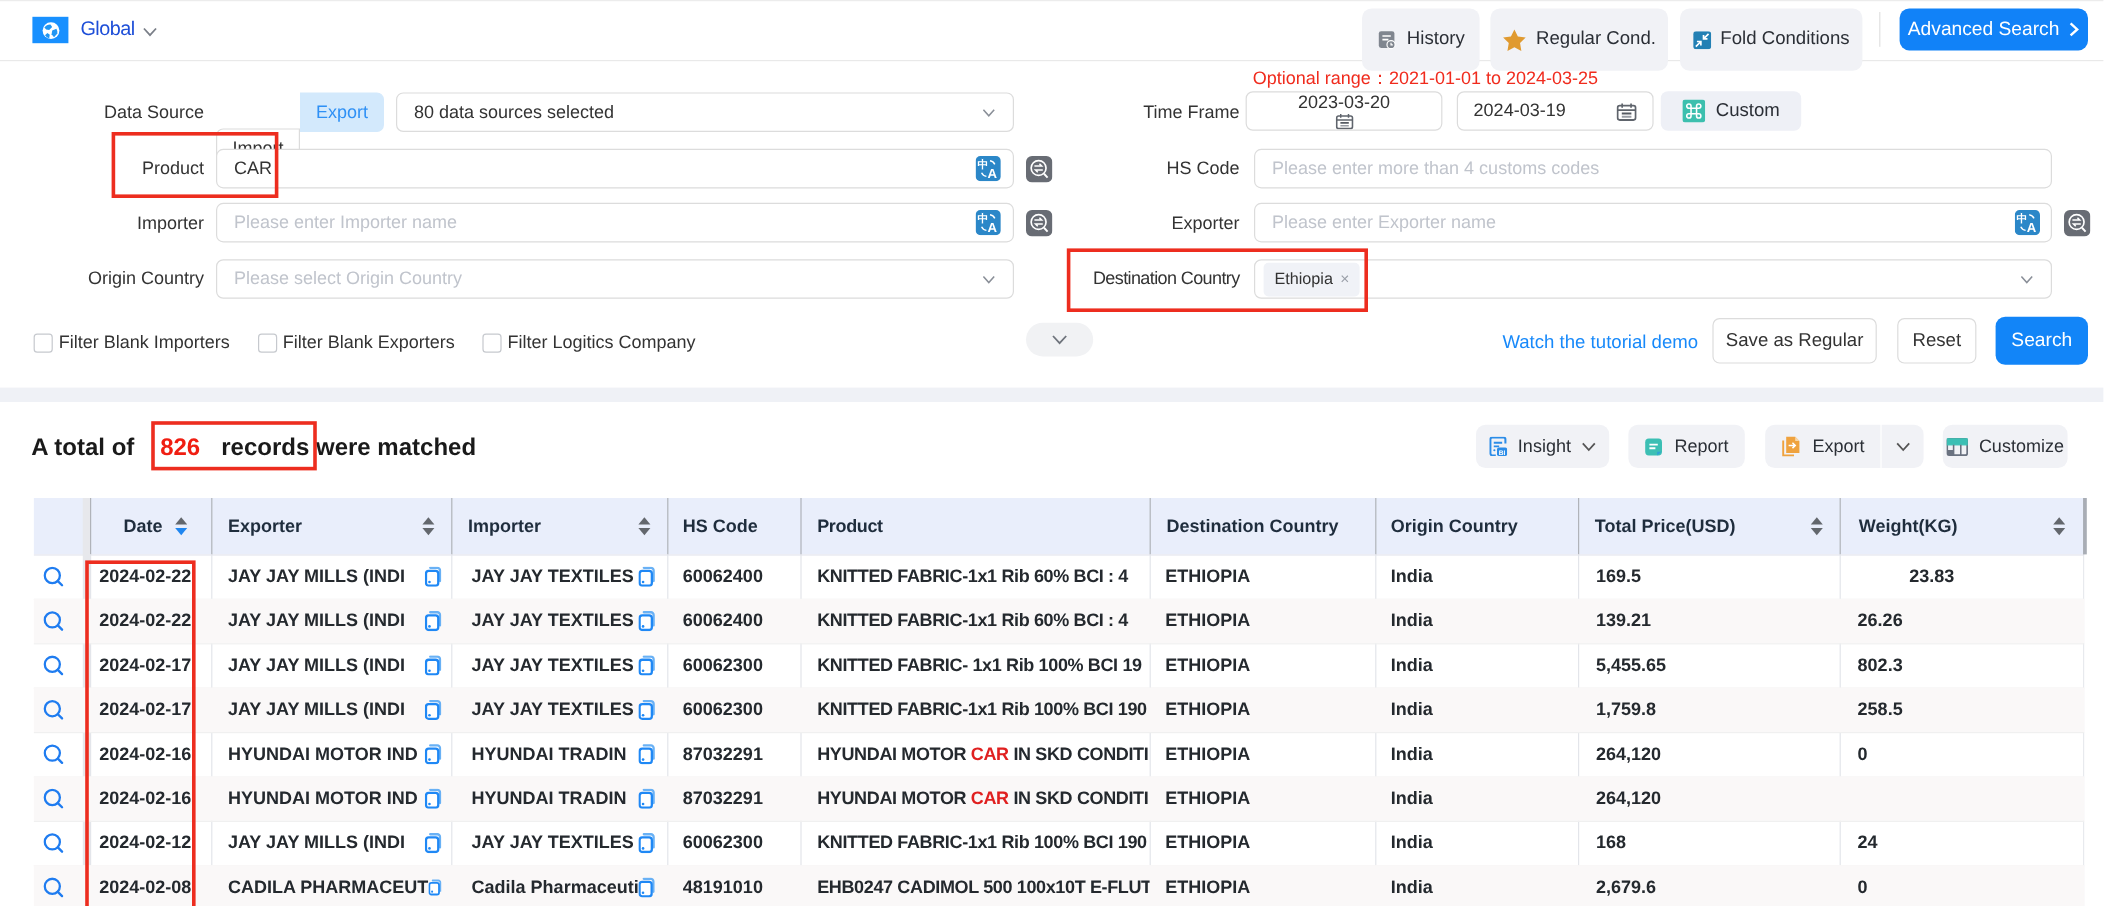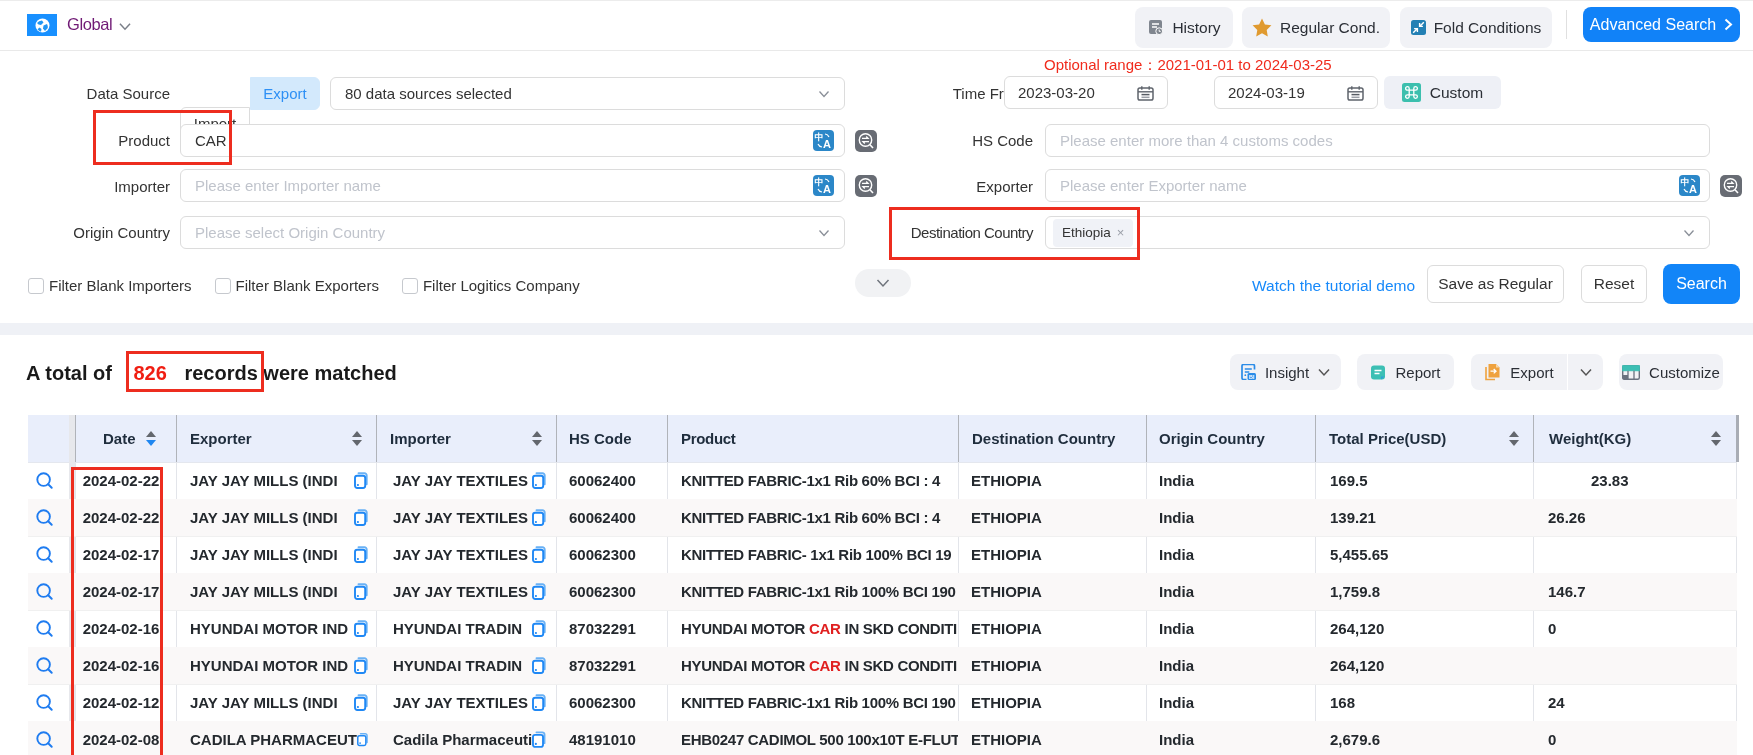--- a/index.html
+++ b/index.html
@@ -6,22 +6,22 @@
 html,body { width:1753px; height:755px; overflow:hidden; background:#fff;
   font-family:"Liberation Sans", sans-serif; }
 .abs { position:absolute; }
 #page { position:relative; width:1753px; height:755px; }
 
 
 #nav { position:absolute; left:0; top:0; width:1753px; height:51px; background:#fff;
   border-bottom:1px solid #e9e9e9; }
 #logo { position:absolute; left:27px; top:14px; width:30px; height:22px; background:#1890ff;
   display:flex; align-items:center; justify-content:center; }
-#globaltxt { position:absolute; left:67px; top:15px; font-size:16.5px; letter-spacing:-0.4px; color:#701a75; }
-.navbtn { position:absolute; top:7px; height:41px; background:#f1f2f6; border-radius:8px;
+#globaltxt { position:absolute; left:67px; top:15px; font-size:16.5px; letter-spacing:-0.4px; color:#1d4ed8; }
+.navbtn { position:absolute; top:7px; height:52px; background:#f1f2f6; border-radius:8px;
   display:flex; align-items:center; justify-content:center; font-size:15.5px; color:#2b2f36; gap:8px; }
 #advbtn { position:absolute; top:7px; left:1583px; width:157px; height:35px; background:#1182f8;
   border-radius:8px; color:#fff; font-size:16px; display:flex; align-items:center; justify-content:center; gap:8px; }
 #navdiv { position:absolute; left:1566px; top:10px; width:1px; height:29px; background:#e0e0e0; }
 
 
 .flabel { position:absolute; font-size:15px; color:#333; text-align:right; }
 .finput { position:absolute; height:33px; border:1px solid #dcdcdc; border-radius:6px; background:#fff;
   font-size:15px; color:#333; display:flex; align-items:center; }
 .ph { color:#c0c4cc; }
@@ -122,21 +122,21 @@
       <span class="ph">Please enter Importer name</span>
     </div>
 
   <div class="flabel" style="left:860px;top:85px;width:173px;">Time Frame</div>
   <div class="flabel" style="left:860px;top:132px;width:173px;">HS Code</div>
   <div class="flabel" style="left:860px;top:178px;width:173px;">Exporter</div>
   <div class="flabel" style="left:860px;top:224px;width:173px;letter-spacing:-0.5px;">Destination Country</div>
 
   <div class="abs" style="left:1044px;top:56px;font-size:15px;color:#f02b1d;">Optional range：2021-01-01 to 2024-03-25</div>
 
-  <div class="finput" style="left:1004px;top:76px;width:164px;padding:0 13px;justify-content:space-between;">
+  <div class="finput" style="left:1038px;top:76px;width:164px;padding:0 13px;justify-content:flex-end;flex-direction:column;">
     <span>2023-03-20</span>
     <svg width="17" height="16" viewBox="0 0 17 16">
         <rect x="1" y="3" width="15" height="12" rx="1.8" fill="none" stroke="#5f646c" stroke-width="1.5"></rect>
         <path d="M1 6.8 h15" stroke="#5f646c" stroke-width="1.4"></path>
         <path d="M4.8 4.8 v-3.6 M12.2 4.8 v-3.6" stroke="#5f646c" stroke-width="1.4"></path>
         <path d="M4.5 9.6 h8" stroke="#565b63" stroke-width="1.5"></path>
         <path d="M4.5 12.3 h8" stroke="#9a9ea6" stroke-width="1.5"></path>
       </svg>
   </div>
   <div class="finput" style="left:1214px;top:76px;width:164px;padding:0 13px;justify-content:space-between;">
@@ -416,20 +416,21 @@
             <path d="M4.5 1.2 h6 a2.2 2.2 0 0 1 2.2 2.2 v8.8" fill="none" stroke="#69b1f5" stroke-width="1.9" stroke-linecap="round"></path>
             <rect x="1" y="3.8" width="10.2" height="12.2" rx="2.2" fill="#fff" stroke="#1f88f5" stroke-width="1.9"></rect>
             <circle cx="3.9" cy="13" r="1.1" fill="#1f88f5"></circle>
           </svg>
         </div>
   <div class="cell" style="left:528px;width:111px;padding:0 13px;">60062300</div>
   <div class="cell" style="left:639px;width:291px;padding:0 4px 0 14px;letter-spacing:-0.3px;">KNITTED FABRIC- 1x1 Rib 100% BCI 19</div>
   <div class="cell" style="left:930px;width:188px;padding:0 13px;">ETHIOPIA</div>
   <div class="cell" style="left:1118px;width:169px;padding:0 13px;">India</div>
   <div class="cell" style="left:1287px;width:218px;padding:0 15px;">5,455.65</div>
+  <div class="cell" style="left:1505px;width:204px;padding:0 15px;">802.3</div>
 </div>
 <div class="rowline" style="top:158px;"></div>
 <div class="row alt" style="top:158px;">
   <div class="cell" style="left:0px;width:41px;justify-content:center;padding-right:8px;">
           <svg width="18" height="18" viewBox="0 0 18 18">
             <circle cx="7.6" cy="7.6" r="6.3" fill="none" stroke="#1f7cf0" stroke-width="1.9"></circle>
             <path d="M12.2 12.2 L15.7 15.7" stroke="#1f7cf0" stroke-width="2" stroke-linecap="round"></path>
           </svg>
         </div>
   <div class="cell" style="left:47px;width:101px;justify-content:center;padding-right:9px;">2024-02-17</div>
@@ -447,21 +448,21 @@
             <path d="M4.5 1.2 h6 a2.2 2.2 0 0 1 2.2 2.2 v8.8" fill="none" stroke="#69b1f5" stroke-width="1.9" stroke-linecap="round"></path>
             <rect x="1" y="3.8" width="10.2" height="12.2" rx="2.2" fill="#fff" stroke="#1f88f5" stroke-width="1.9"></rect>
             <circle cx="3.9" cy="13" r="1.1" fill="#1f88f5"></circle>
           </svg>
         </div>
   <div class="cell" style="left:528px;width:111px;padding:0 13px;">60062300</div>
   <div class="cell" style="left:639px;width:291px;padding:0 4px 0 14px;letter-spacing:-0.3px;">KNITTED FABRIC-1x1 Rib 100% BCI 190</div>
   <div class="cell" style="left:930px;width:188px;padding:0 13px;">ETHIOPIA</div>
   <div class="cell" style="left:1118px;width:169px;padding:0 13px;">India</div>
   <div class="cell" style="left:1287px;width:218px;padding:0 15px;">1,759.8</div>
-  <div class="cell" style="left:1505px;width:204px;padding:0 15px;">146.7</div>
+  <div class="cell" style="left:1505px;width:204px;padding:0 15px;">258.5</div>
 </div>
 <div class="rowline" style="top:195px;"></div>
 <div class="row" style="top:195px;">
   <div class="cell" style="left:0px;width:41px;justify-content:center;padding-right:8px;">
           <svg width="18" height="18" viewBox="0 0 18 18">
             <circle cx="7.6" cy="7.6" r="6.3" fill="none" stroke="#1f7cf0" stroke-width="1.9"></circle>
             <path d="M12.2 12.2 L15.7 15.7" stroke="#1f7cf0" stroke-width="2" stroke-linecap="round"></path>
           </svg>
         </div>
   <div class="cell" style="left:47px;width:101px;justify-content:center;padding-right:9px;">2024-02-16</div>

